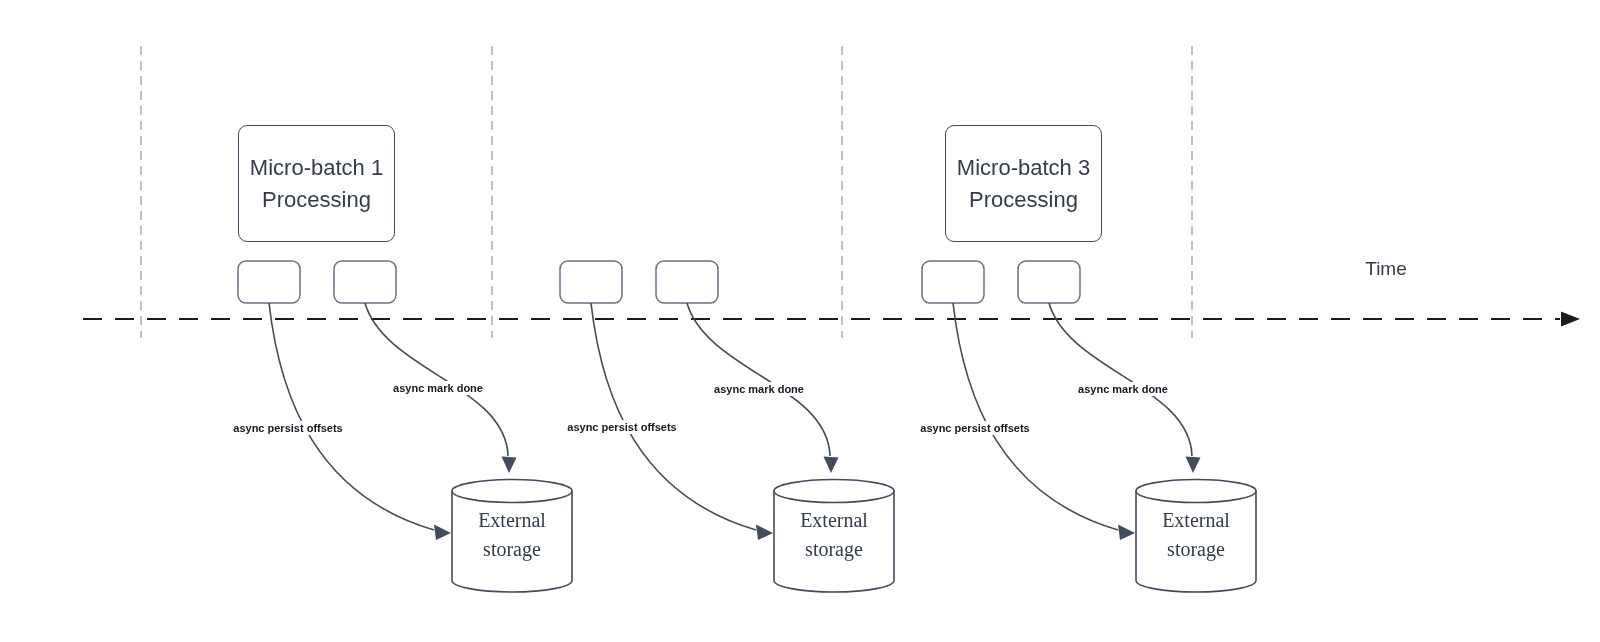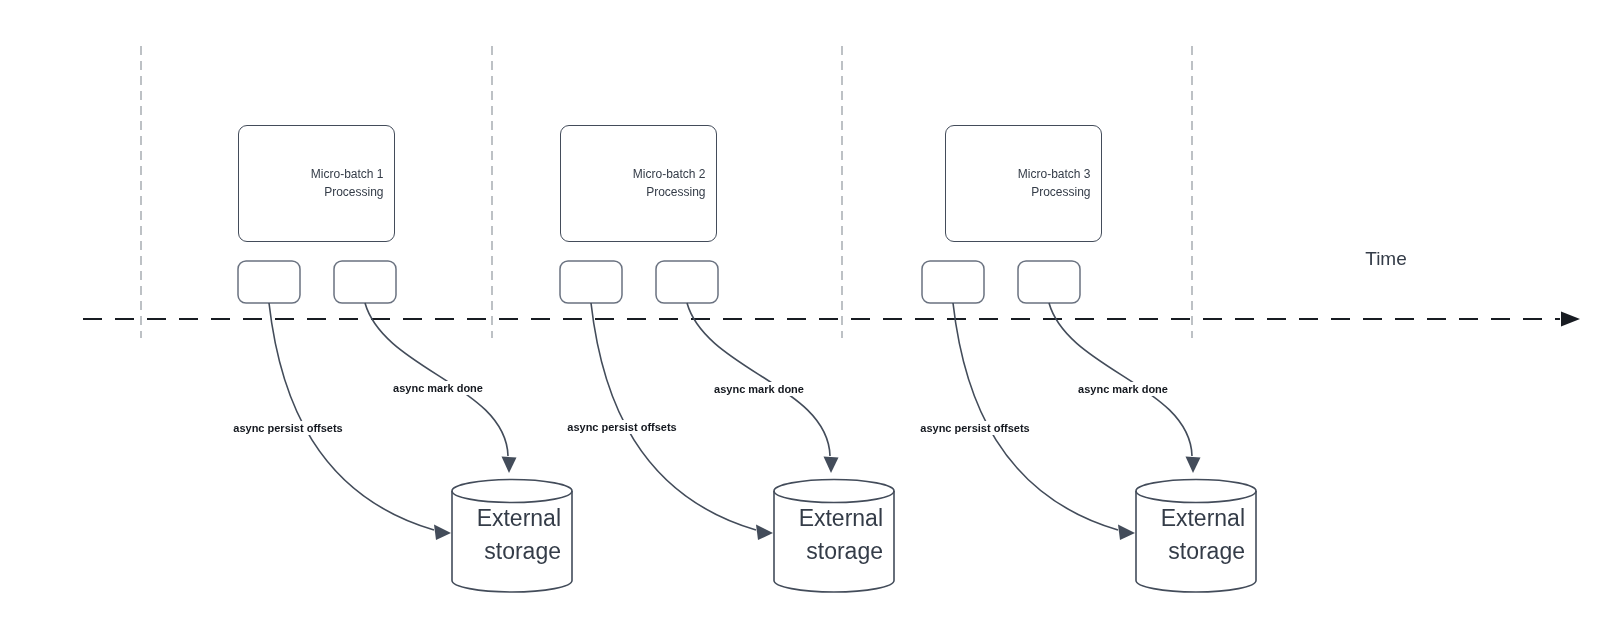--- a/index.html
+++ b/index.html
@@ -13,25 +13,25 @@
   .curve{stroke:var(--stroke);stroke-width:1.6;fill:none;}
   .curve-head{fill:var(--stroke);stroke:none;}
   .smallbox{stroke:var(--smallstroke);stroke-width:1.5;fill:#fff;}
   .cyl{stroke:var(--stroke);stroke-width:1.6;fill:#fff;}
   .cyl-arc{stroke:var(--stroke);stroke-width:1.6;fill:none;}
 
   
   .bigbox{position:absolute;top:125px;width:157px;height:117px;box-sizing:border-box;
           border:1.6px solid var(--stroke);border-radius:9px;background:#fff;
           display:flex;align-items:center;justify-content:center;}
-  .bigbox span{display:block;width:134px;text-align:right;font-size:12px;line-height:1.42;color:var(--text);}
+  .bigbox span{display:block;width:134px;text-align:center;font-size:22px;line-height:1.42;color:var(--text);}
   .flabel{position:absolute;transform:translate(-50%,-50%);font-weight:bold;font-size:11px;
           color:var(--label);white-space:nowrap;background:#fff;padding:1px 3px;}
-  .storage-label{position:absolute;transform:translate(-50%,-50%);width:98px;text-align:right;
-          font-size:23px;line-height:1.45;color:var(--text);}
+  .storage-label{position:absolute;transform:translate(-50%,-50%);width:98px;text-align:center;
+          font-size:20px;line-height:1.45;color:var(--text);font-family:Liberation Serif, serif;}
   .time-label{position:absolute;transform:translate(-50%,-50%);font-size:19px;color:var(--text);white-space:nowrap;}
 </style>
 </head>
 <body>
 
 <div class="canvas">
 
   <svg width="1600" height="642" viewBox="0 0 1600 642">
 
     <line class="guide" x1="141" y1="46" x2="141" y2="338"></line>
@@ -76,29 +76,26 @@
     </g>
   </svg>
 
   <div class="bigbox" style="left:238px;">
     <span>Micro-batch 1 Processing</span>
   </div>
   <div class="flabel" style="left:288px;top:428px;">async persist offsets</div>
   <div class="flabel" style="left:438px;top:388px;">async mark done</div>
   <div class="storage-label" style="left:512px;top:535px;">External storage</div>
 
-  <div class="bigbox" style="left:560px;">
-    <span>Micro-batch 2 Processing</span>
-  </div>
   <div class="flabel" style="left:622px;top:427px;">async persist offsets</div>
   <div class="flabel" style="left:759px;top:389px;">async mark done</div>
   <div class="storage-label" style="left:834px;top:535px;">External storage</div>
 
   <div class="bigbox" style="left:945px;">
     <span>Micro-batch 3 Processing</span>
   </div>
   <div class="flabel" style="left:975px;top:428px;">async persist offsets</div>
   <div class="flabel" style="left:1123px;top:389px;">async mark done</div>
   <div class="storage-label" style="left:1196px;top:535px;">External storage</div>
 
-  <div class="time-label" style="left:1386px;top:259px;">Time</div>
+  <div class="time-label" style="left:1386px;top:269px;">Time</div>
 
 </div>
 
 </body></html>

